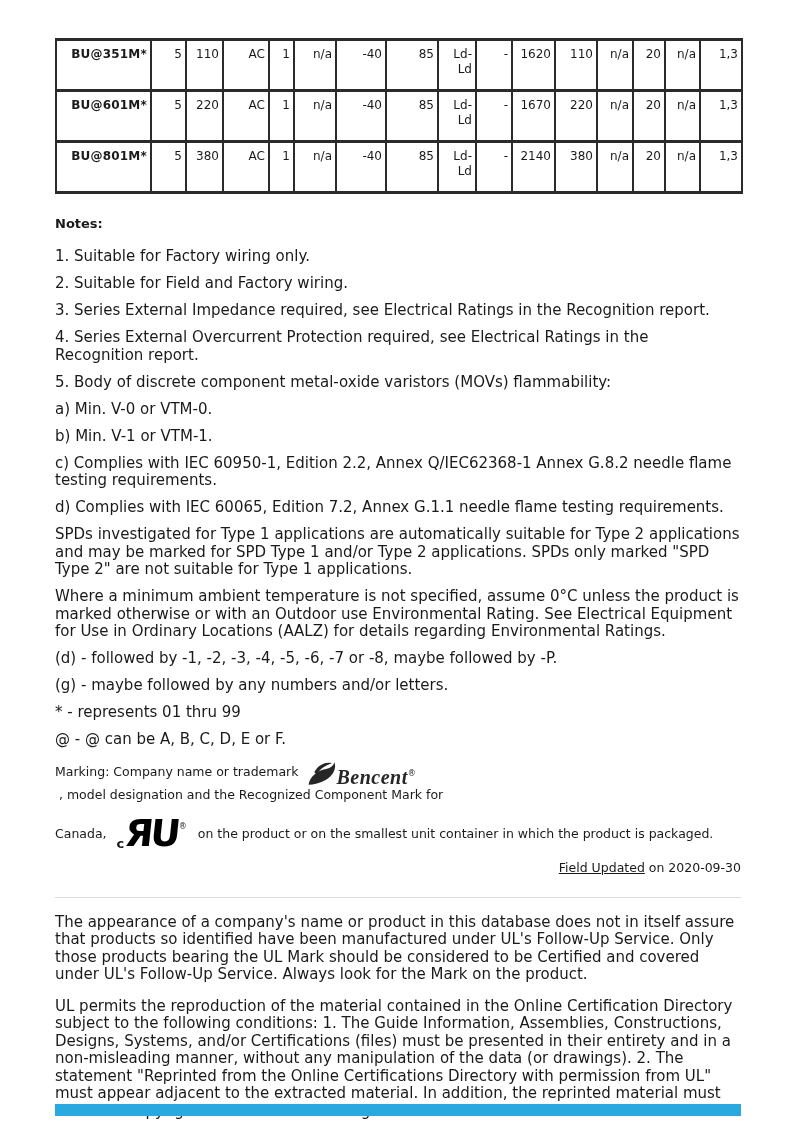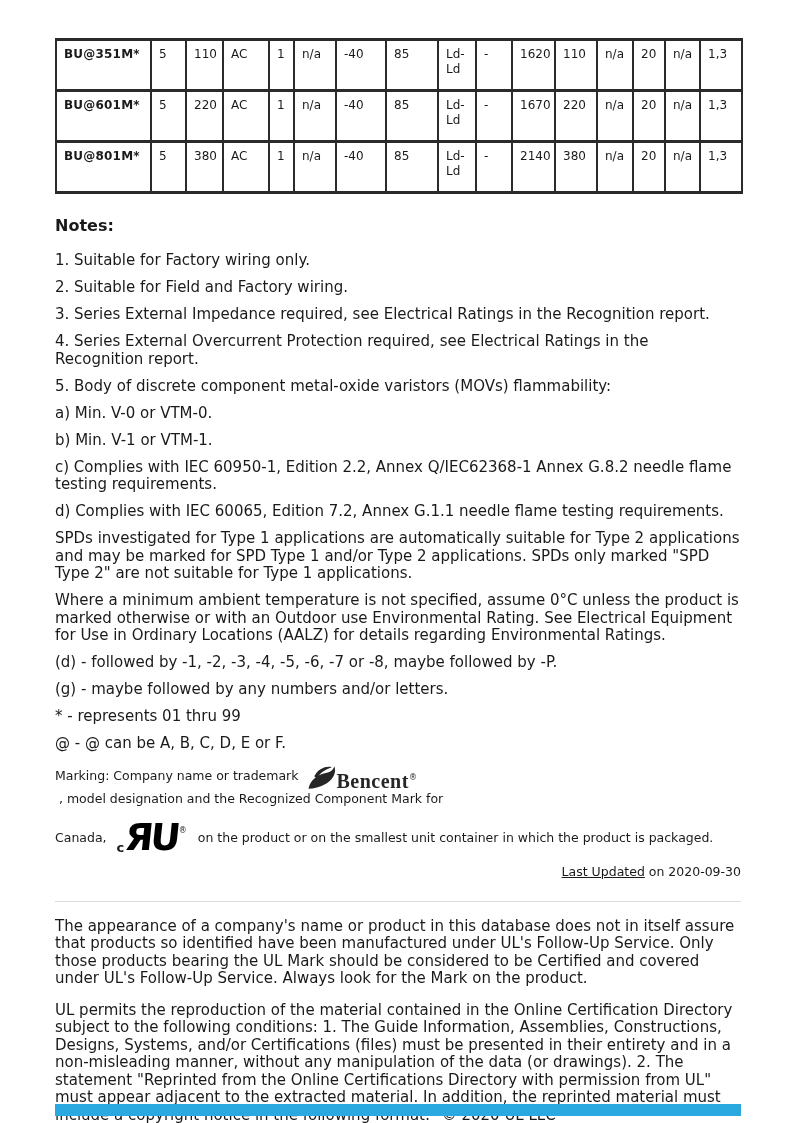--- a/index.html
+++ b/index.html
@@ -2,35 +2,35 @@
 <html><head>
 <meta charset="utf-8">
 <style>
   html,body{margin:0;padding:0;background:#fff;}
   .page{position:relative;width:794px;height:1123px;background:#ffffff;
         font-family:"DejaVu Sans","Liberation Sans",sans-serif;color:#1a1a1a;overflow:hidden;}
   .content{position:absolute;left:55px;top:38px;width:686px;}
 
   
   table.ratings{border-collapse:collapse;table-layout:fixed;width:686px;
-        border:2px solid #22c55e;}
+        border:2px solid #22c55e;text-align:right;}
   table.ratings td{border:2px solid #2b2b2b;border-top-width:3px;border-bottom-width:3px;
         vertical-align:top;padding:6px 3px 4px 7px;font-size:12px;line-height:15px;
         height:38px;overflow:hidden;word-wrap:break-word;}
   table.ratings td.model{font-weight:bold;letter-spacing:0.2px;}
 
   
-  .notes-heading{font-weight:bold;font-size:16px;margin:22px 0 17px 0;}
+  .notes-heading{font-weight:bold;font-size:13px;margin:22px 0 17px 0;}
   p.doc{font-size:15px;line-height:17.5px;margin:0 0 9.5px 0;}
   p.doc.sub{margin-left:0;}
   .marking-line{font-size:12.5px;line-height:17.5px;margin-top:4px;display:flex;
         align-items:center;flex-wrap:wrap;}
   .marking-line .txt{white-space:pre-wrap;}
   .bencent{display:inline-flex;align-items:flex-end;margin:0 4px;position:relative;top:2px;}
-  .bencent .bname{font-family:"Liberation Serif","DejaVu Serif",serif;
+  .bencent .bname{font-family:"Liberation Serif","DejaVu Serif",serif;font-style:italic;
         font-weight:bold;font-size:20px;color:#262626;letter-spacing:0.5px;line-height:22px;}
   .reg{font-size:8px;vertical-align:top;position:relative;top:-6px;color:#262626;}
   .ulmark{display:inline-flex;align-items:flex-end;margin:0 8px 0 6px;position:relative;}
   .ulmark .csub{font-weight:bold;font-size:13px;position:relative;top:3px;margin-right:1px;}
   .ulmark .ur{font-weight:900;font-size:37px;line-height:32px;color:#000;
         letter-spacing:-3px;transform:skewX(-6deg);font-family:"DejaVu Sans",sans-serif;}
   .ulmark .reg2{font-size:8px;position:relative;top:-14px;left:1px;}
   .canada-line{margin-top:6px;min-height:48px;}
   .last-updated{font-size:12.5px;text-align:right;margin-top:2px;}
   .last-updated .lu{text-decoration:underline;cursor:pointer;}
@@ -158,21 +158,21 @@
       <span class="txt">Canada, </span>
       <span class="ulmark">
         <span class="csub">c</span>
         <span class="ur">ЯU</span>
         <span class="reg2">®</span>
       </span>
       <span class="txt"> on the product or on the smallest unit container in which the product is packaged.</span>
     </div>
 
     <div class="last-updated">
-      <span class="lu">Last Updated</span><span> on 2020-09-30</span>
+      <span class="lu">Field Updated</span><span> on 2020-09-30</span>
     </div>
 
     <hr class="divider">
 
     <p class="doc">The appearance of a company's name or product in this database does not in itself assure that products so identified have been manufactured under UL's Follow-Up Service. Only those products bearing the UL Mark should be considered to be Certified and covered under UL's Follow-Up Service. Always look for the Mark on the product.</p>
     <p class="doc" style="margin-top:14px">UL permits the reproduction of the material contained in the Online Certification Directory subject to the following conditions: 1. The Guide Information, Assemblies, Constructions, Designs, Systems, and/or Certifications (files) must be presented in their entirety and in a non-misleading manner, without any manipulation of the data (or drawings). 2. The statement "Reprinted from the Online Certifications Directory with permission from UL" must appear adjacent to the extracted material. In addition, the reprinted material must include a copyright notice in the following format: "© 2020 UL LLC"</p>
 
   </div>
 
   <div class="accent-bar"></div>

